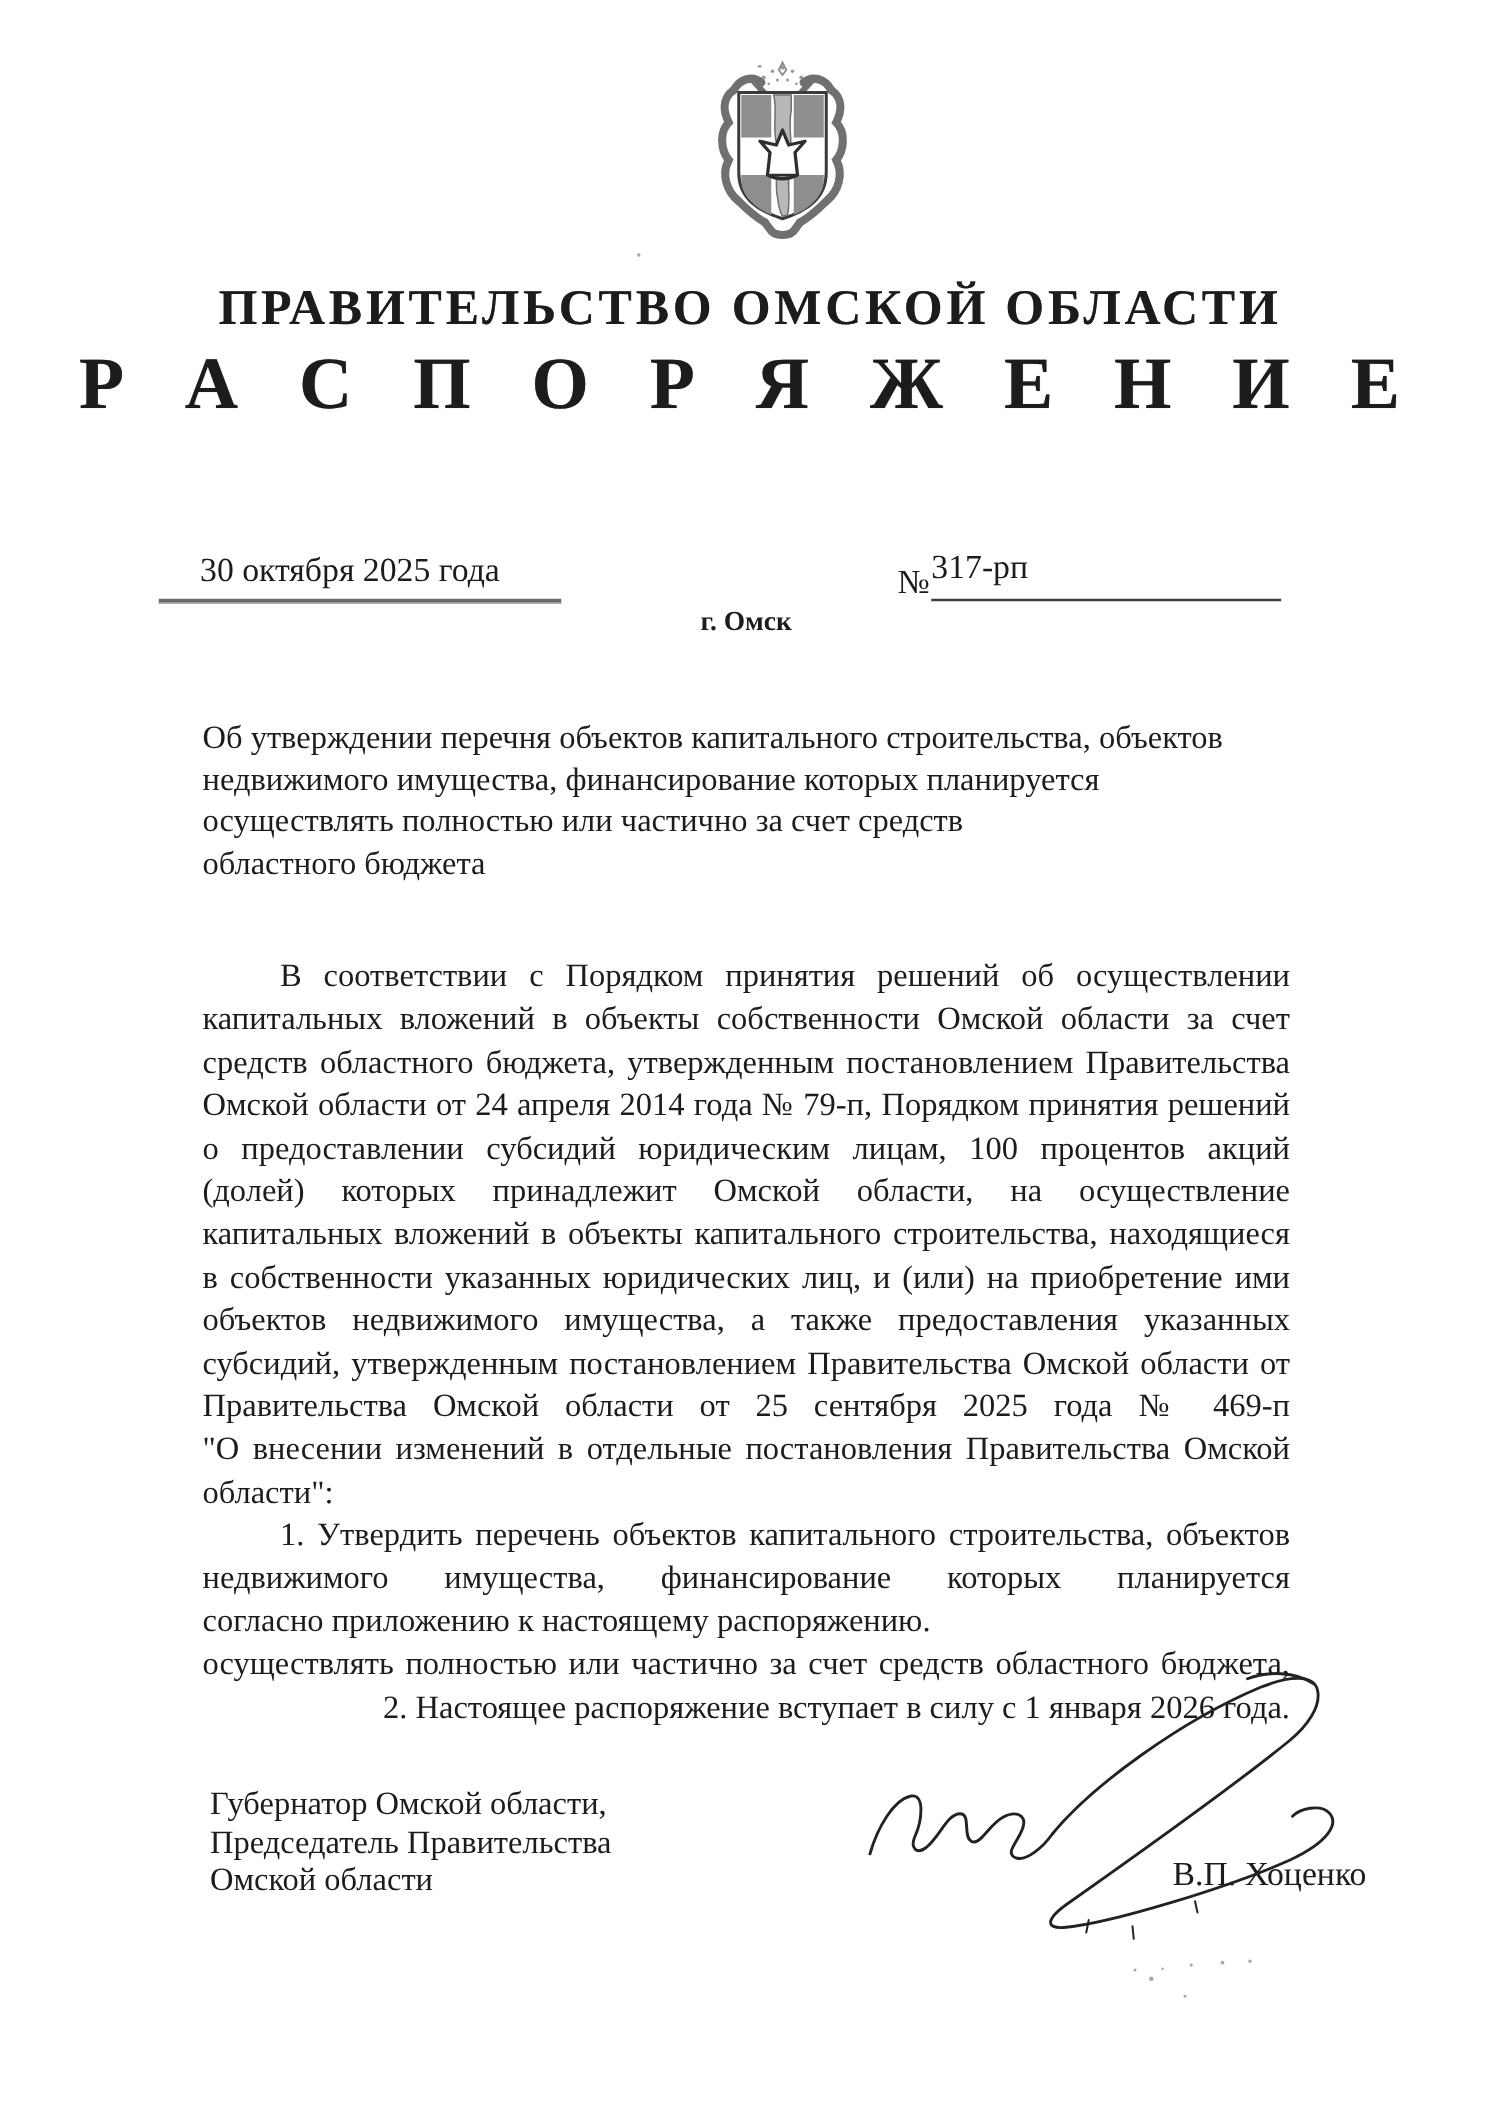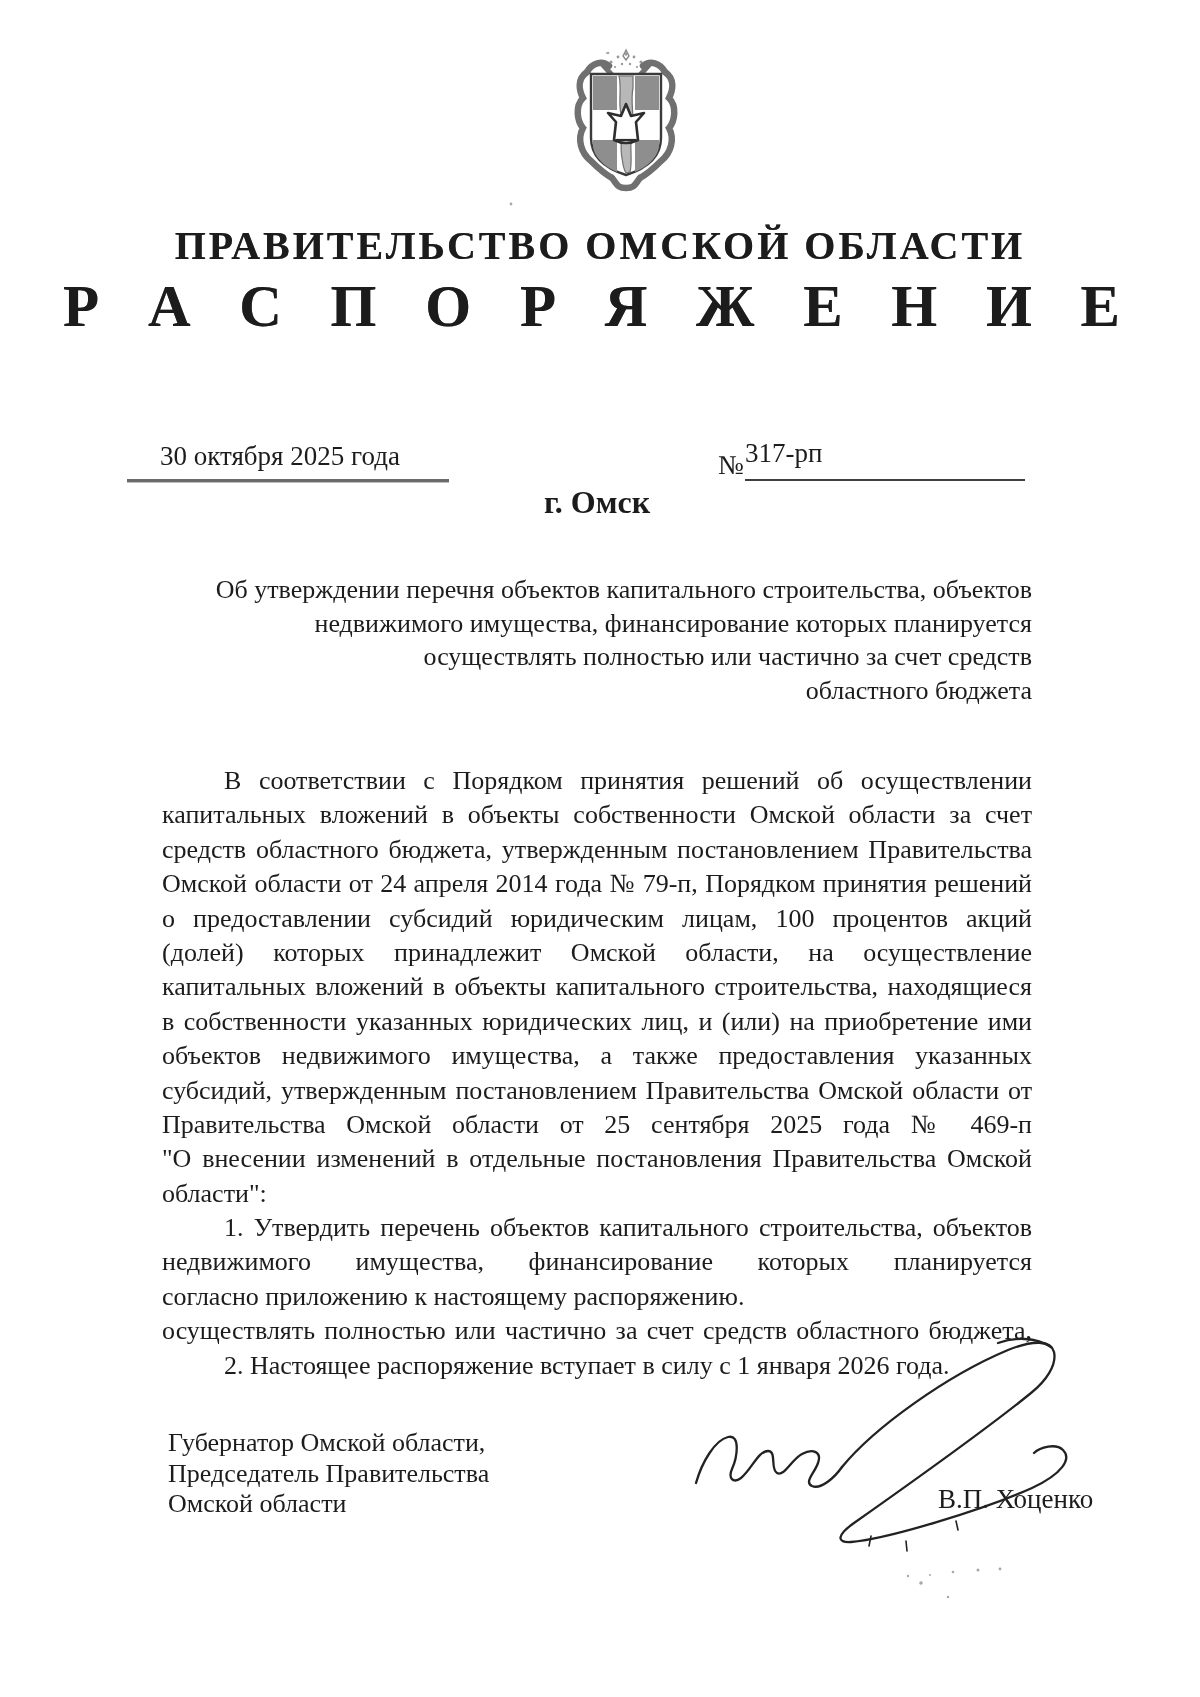--- a/index.html
+++ b/index.html
@@ -21,28 +21,28 @@
     left:20px;top:272px;width:1160px;text-align:center;
     font-size:59px;font-weight:700;letter-spacing:17px;white-space:nowrap;
     text-shadow:0 0 .6px rgba(0,0,0,.6);
   }
   
   #doc-date{left:160px;top:441px;font-size:27px;white-space:nowrap;}
   #date-underline{left:127px;top:479px;width:322px;height:3px;background:#6a6a6a;border-bottom:1px solid #bdbdbd;}
   #number-label{left:718px;top:450px;font-size:27px;}
   #doc-number{left:745px;top:438px;width:280px;text-align:left;font-size:27px;}
   #number-underline{left:745px;top:479px;width:280px;height:2px;background:#3f3f3f;}
-  #city{left:162px;top:484px;width:870px;text-align:center;font-size:32px;font-weight:700;}
+  #city{left:162px;top:484px;width:870px;text-align:center;font-size:22px;font-weight:700;}
   
-  #title-block{left:162px;top:573px;width:870px;text-align:right;font-size:26px;line-height:33.5px;}
+  #title-block{left:162px;top:573px;width:870px;text-align:left;font-size:26px;line-height:33.5px;}
   
   #body-block{left:162px;top:764px;width:870px;font-size:26px;line-height:34.4px;}
   .bline{text-align:justify;text-align-last:justify;white-space:normal;height:34.4px;overflow:visible;}
   .plain{text-align:left;text-align-last:auto;}
-  .indent{text-indent:62px;}
+  .indent{text-indent:62px;text-align:right;}
   
   #sig-labels{left:168px;top:1428px;font-size:26px;line-height:30.5px;}
   #sig-name{left:938px;top:1484px;font-size:27px;white-space:nowrap;}
   #autograph{left:0;top:0;width:1200px;height:1697px;pointer-events:none;}
 </style>
 </head>
 <body>
 
 <svg id="emblem" class="abs" viewBox="0 0 120 148" xmlns="http://www.w3.org/2000/svg">
   <g fill="#9a9a9a">

